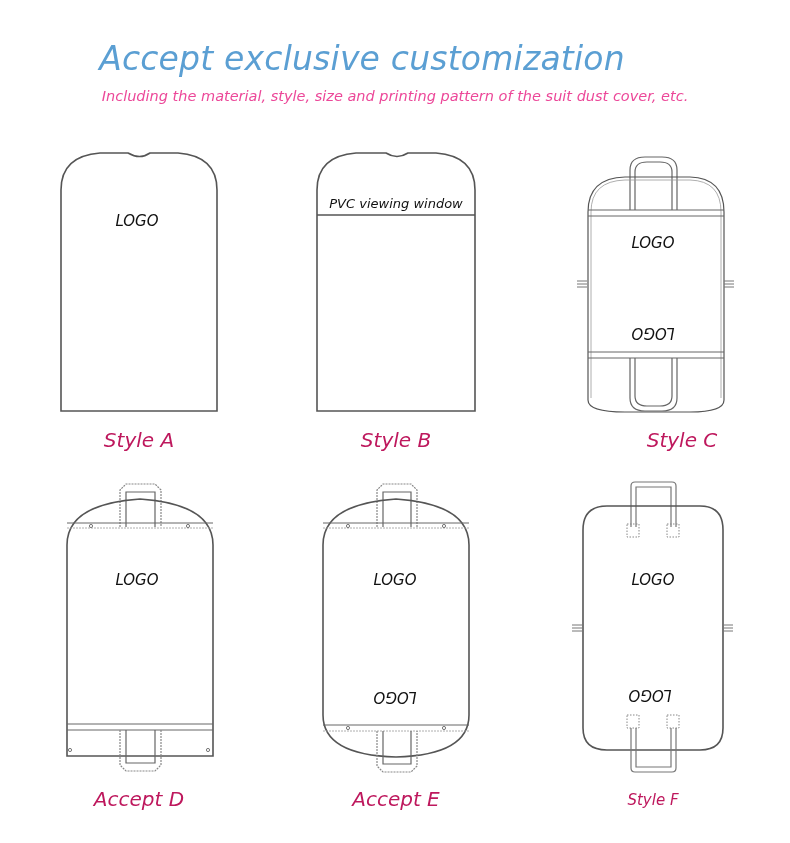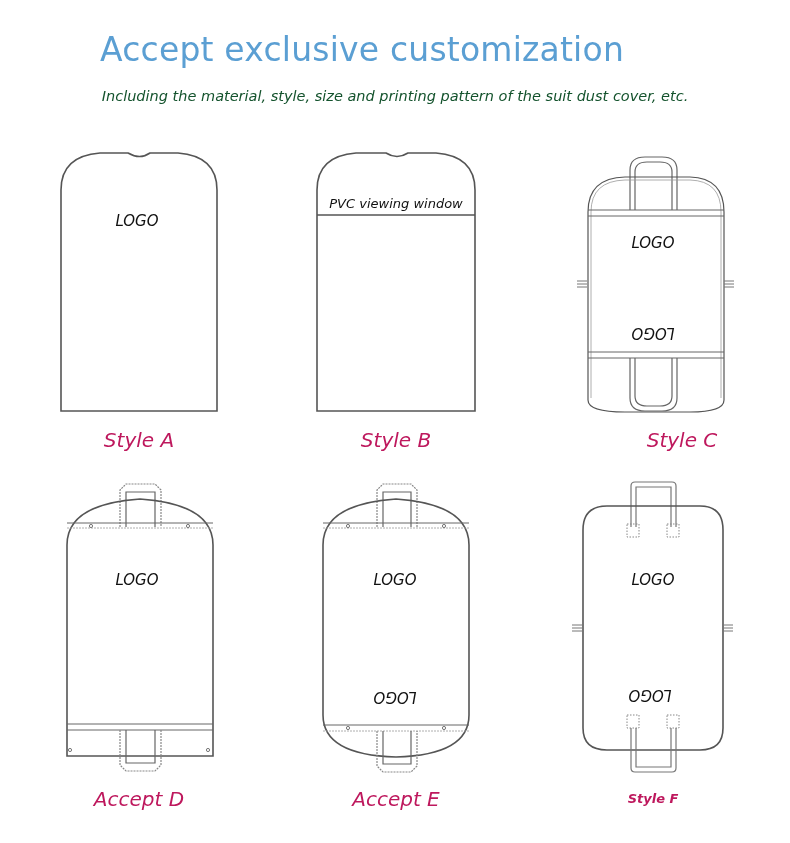--- a/index.html
+++ b/index.html
@@ -1,21 +1,21 @@
 <!DOCTYPE html>
 <html><head>
 <meta charset="utf-8">
 <style>
   html, body { margin: 0; padding: 0; background: #ffffff; }
   body { width: 790px; height: 843px; position: relative; overflow: hidden; font-family: "DejaVu Sans", sans-serif; }
-  .title { position: absolute; left: 0; top: 30px; width: 724px; text-align: center; font-size: 33px; color: #5b9fd3; letter-spacing: 0.2px; }
-  .subtitle { position: absolute; left: 0; top: 88px; width: 790px; text-align: center; font-style: italic; font-size: 14.5px; color: #14532d; }
+  .title { position: absolute; left: 0; top: 39px; width: 724px; text-align: center; font-style: italic; font-size: 33px; color: #5b9fd3; letter-spacing: 0.2px; }
+  .subtitle { position: absolute; left: 0; top: 88px; width: 790px; text-align: center; font-style: italic; font-size: 14.5px; color: #ec4899; }
   .canvas { position: absolute; left: 0; top: 0; }
   .label { position: absolute; font-style: italic; color: #be185d; font-size: 20px; text-align: center; width: 200px; }
-  .label.small { font-size: 13px; font-weight: bold; }
+  .label.small { font-size: 15px; }
   .logo { font-family: "DejaVu Sans", sans-serif; font-style: italic; font-size: 15px; fill: #111; }
   .pvc { font-family: "DejaVu Sans", sans-serif; font-style: italic; font-size: 13px; fill: #111; }
 </style>
 </head>
 <body>
 
 <div class="title">Accept exclusive customization</div>
 <div class="subtitle">Including the material, style, size and printing pattern of the suit dust cover, etc.</div>
 
 <svg class="canvas" width="790" height="843" viewBox="0 0 790 843">

